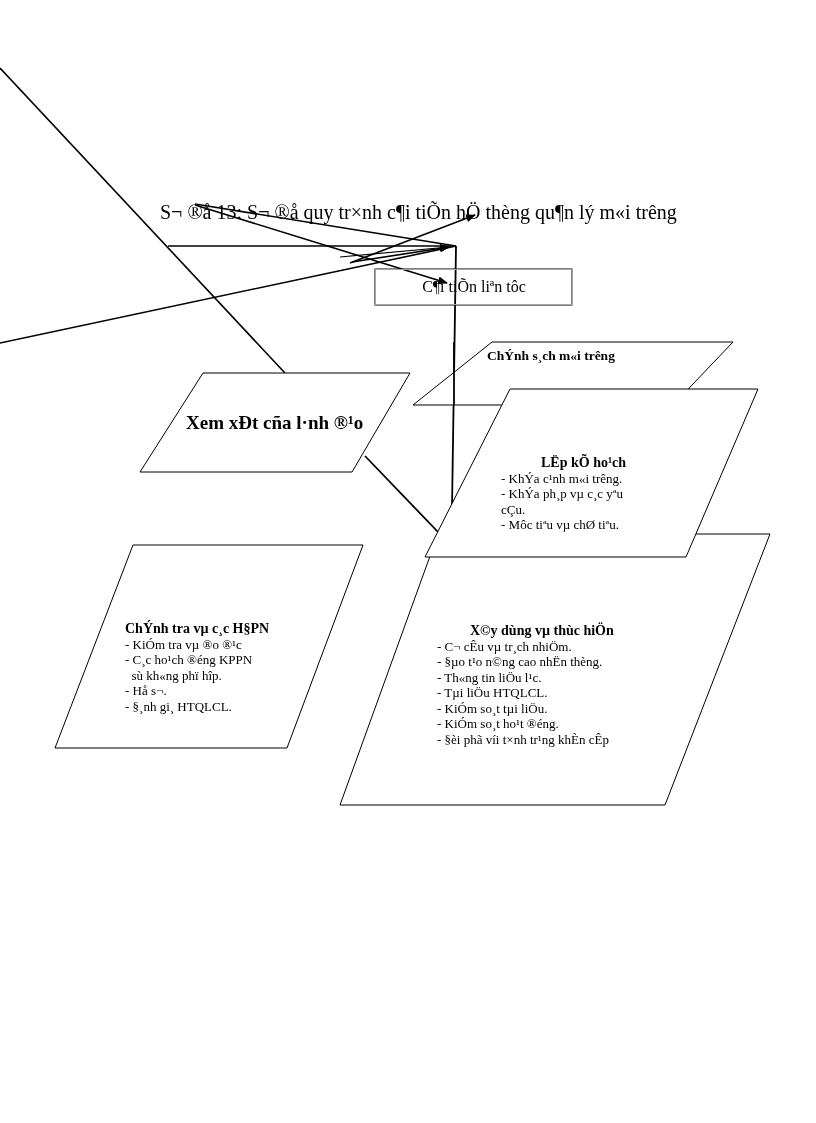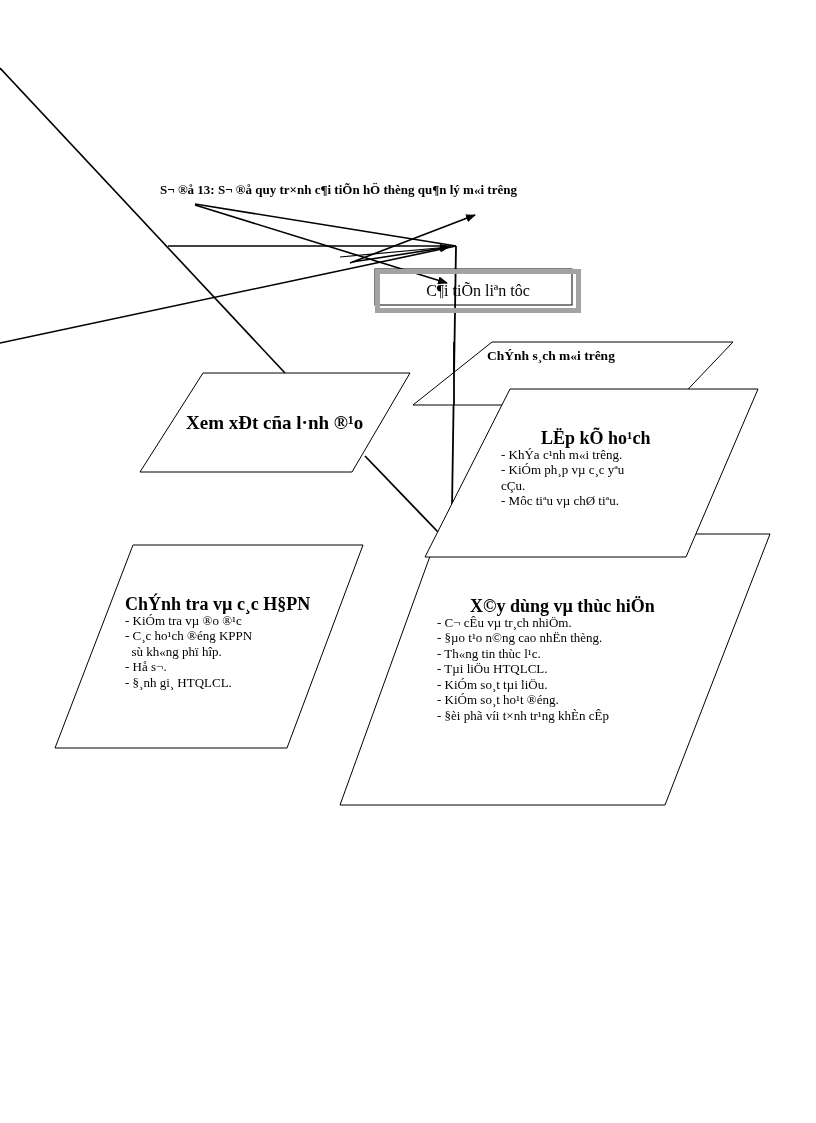--- a/index.html
+++ b/index.html
@@ -16,47 +16,48 @@
       color: #000;
     }
     svg.lines {
       position: absolute;
       left: 0; top: 0;
       width: 816px; height: 1123px;
     }
     .title {
       position: absolute;
       left: 160px;
-      top: 182px;
-      font-size: 13px;
-      font-weight: bold;
+      top: 201px;
+      font-size: 20px;
+      font-weight: normal;
       white-space: nowrap;
       letter-spacing: 0px;
     }
     .rect-box {
       position: absolute;
       left: 375px;
       top: 269px;
       width: 196px;
       height: 34px;
-      border: 5px solid #a3a3a3;
+      border: 1px solid #a3a3a3;
       background: transparent;
       text-align: center;
       font-size: 16px;
       line-height: 34px;
     }
     .label {
       position: absolute;
       white-space: nowrap;
       font-size: 13px;
       line-height: 15.5px;
     }
     .label .head {
       font-weight: bold;
-      font-size: 18px;
+      font-size: 14px;
+      margin-top: 24px;
     }
     .label .item {
       display: block;
     }
   </style>
 </head>
 <body>
 
 <svg class="lines" viewBox="0 0 816 1123" xmlns="http://www.w3.org/2000/svg">
   <defs>
@@ -101,36 +102,36 @@
 
 <div class="rect-box">C¶i tiÕn liªn tôc</div>
 
 <div class="label" style="left:487px; top:348px; font-weight:bold; font-size:13.5px;">ChÝnh s¸ch m«i tr­êng</div>
 
 <div class="label" style="left:186px; top:415px; font-weight:bold; font-size:19px;">Xem xÐt cña l·nh ®¹o</div>
 
 <div class="label" style="left:501px; top:431px;">
   <span class="item head" style="padding-left:40px;">LËp kÕ ho¹ch</span>
   <span class="item">- KhÝa c¹nh m«i tr­êng.</span>
-  <span class="item">- KiÓm ph¸p vµ c¸c yªu</span>
+  <span class="item">- KhÝa ph¸p vµ c¸c yªu</span>
   <span class="item">cÇu.</span>
   <span class="item">- Môc tiªu vµ chØ tiªu.</span>
 </div>
 
 <div class="label" style="left:125px; top:597px;">
   <span class="item head">ChÝnh tra vµ c¸c H§PN</span>
   <span class="item">- KiÓm tra vµ ®o ®¹c</span>
   <span class="item">- C¸c ho¹ch ®éng KPPN</span>
   <span class="item" style="white-space:pre;">  sù kh«ng phï hîp.</span>
   <span class="item">- Hå s¬.</span>
   <span class="item">- §¸nh gi¸ HTQLCL.</span>
 </div>
 
 <div class="label" style="left:437px; top:599px;">
   <span class="item head" style="padding-left:33px;">X©y dùng vµ thùc hiÖn</span>
   <span class="item">- C¬ cÊu vµ tr¸ch nhiÖm.</span>
   <span class="item">- §µo t¹o n©ng cao nhËn thèng.</span>
-  <span class="item">- Th«ng tin thùc l¹c.</span>
+  <span class="item">- Th«ng tin liÖu l¹c.</span>
   <span class="item">- Tµi liÖu HTQLCL.</span>
   <span class="item">- KiÓm so¸t tµi liÖu.</span>
   <span class="item">- KiÓm so¸t ho¹t ®éng.</span>
   <span class="item">- §èi phã víi t×nh tr¹ng khÈn cÊp</span>
 </div>
 
 </body></html>

